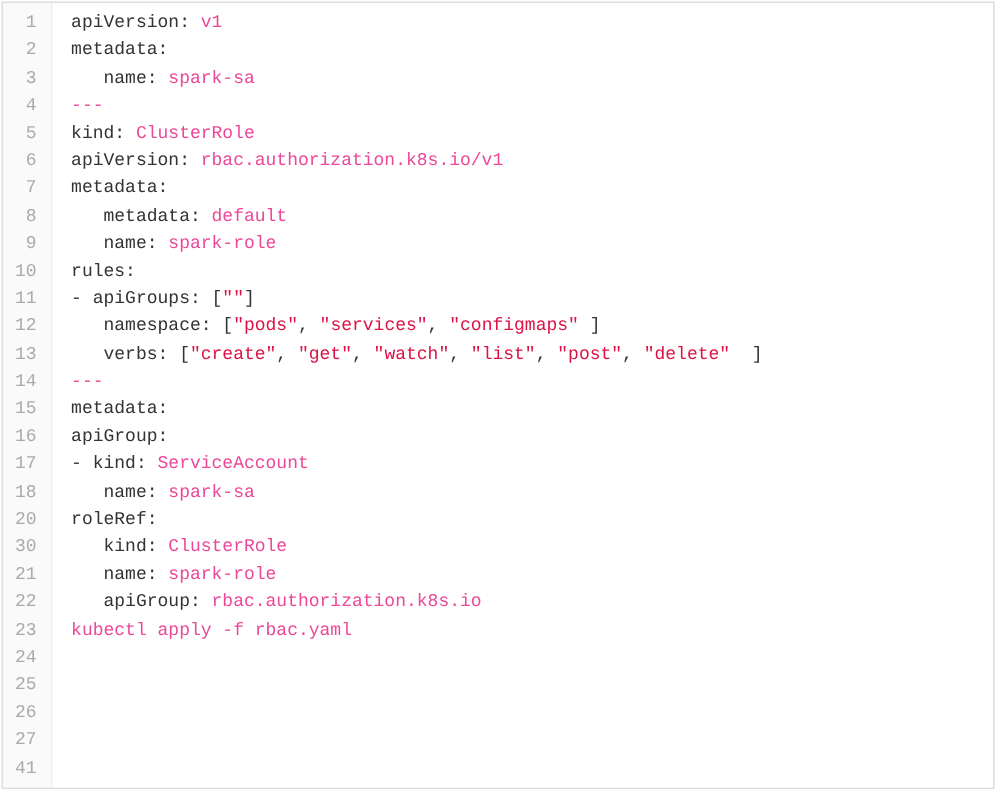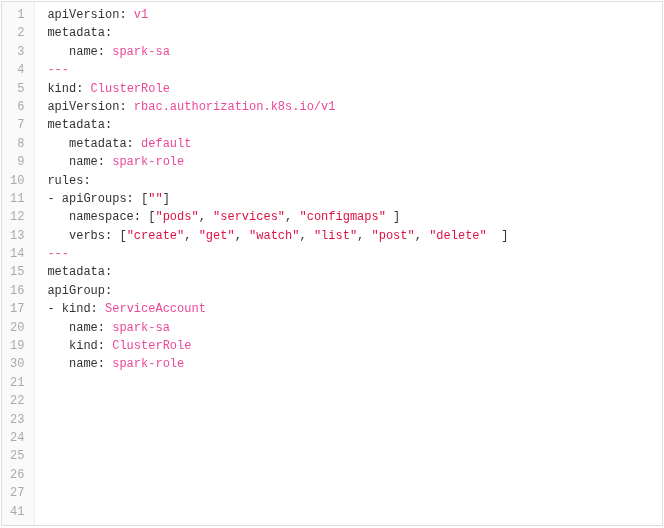--- a/index.html
+++ b/index.html
@@ -73,22 +73,22 @@
       <div class="gutter-line">8</div>
       <div class="gutter-line">9</div>
       <div class="gutter-line">10</div>
       <div class="gutter-line">11</div>
       <div class="gutter-line">12</div>
       <div class="gutter-line">13</div>
       <div class="gutter-line">14</div>
       <div class="gutter-line">15</div>
       <div class="gutter-line">16</div>
       <div class="gutter-line">17</div>
+      <div class="gutter-line">18</div>
       <div class="gutter-line">20</div>
-      <div class="gutter-line">19</div>
       <div class="gutter-line">30</div>
       <div class="gutter-line">21</div>
       <div class="gutter-line">22</div>
       <div class="gutter-line">23</div>
       <div class="gutter-line">24</div>
       <div class="gutter-line">25</div>
       <div class="gutter-line">26</div>
       <div class="gutter-line">27</div>
       <div class="gutter-line">41</div>
     </div>
@@ -104,17 +104,20 @@
       <div class="code-line"><span class="key">   name:</span><span class="value"> spark-role</span></div>
       <div class="code-line"><span class="key">rules:</span></div>
       <div class="code-line"><span class="key">- apiGroups:</span><span class="punct"> [</span><span class="string">""</span><span class="punct">]</span></div>
       <div class="code-line"><span class="key">   namespace:</span><span class="punct"> [</span><span class="string">"pods"</span><span class="punct">, </span><span class="string">"services"</span><span class="punct">, </span><span class="string">"configmaps"</span><span class="punct"> ]</span></div>
       <div class="code-line"><span class="key">   verbs:</span><span class="punct"> [</span><span class="string">"create"</span><span class="punct">, </span><span class="string">"get"</span><span class="punct">, </span><span class="string">"watch"</span><span class="punct">, </span><span class="string">"list"</span><span class="punct">, </span><span class="string">"post"</span><span class="punct">, </span><span class="string">"delete"</span><span class="punct">  ]</span></div>
       <div class="code-line"><span class="value">---</span></div>
       <div class="code-line"><span class="key">metadata:</span></div>
       <div class="code-line"><span class="key">apiGroup:</span></div>
       <div class="code-line"><span class="key">- kind:</span><span class="value"> ServiceAccount</span></div>
       <div class="code-line"><span class="key">   name:</span><span class="value"> spark-sa</span></div>
+      <div class="code-line"><span class="key">roleRef:</span></div>
       <div class="code-line"><span class="key">   kind:</span><span class="value"> ClusterRole</span></div>
       <div class="code-line"><span class="key">   name:</span><span class="value"> spark-role</span></div>
+      <div class="code-line"><span class="key">   apiGroup:</span><span class="value"> rbac.authorization.k8s.io</span></div>
+      <div class="code-line"><span class="value">kubectl apply -f rbac.yaml</span></div>
       <div class="code-line"></div>
     </div>
 </div>
 
 </body></html>

